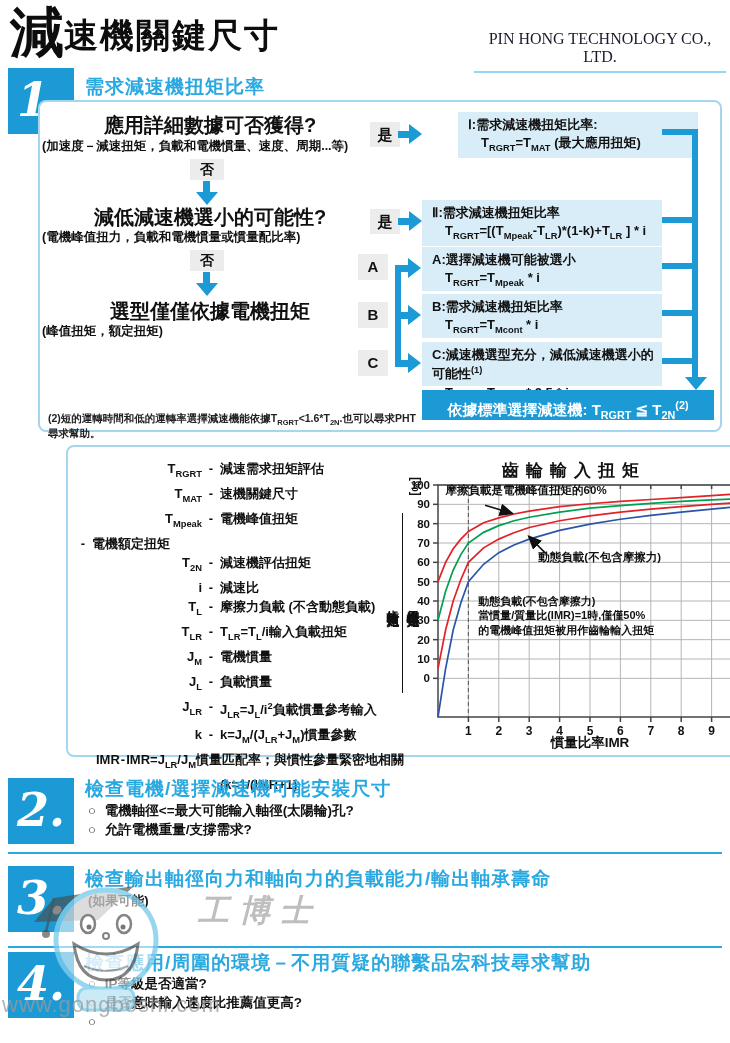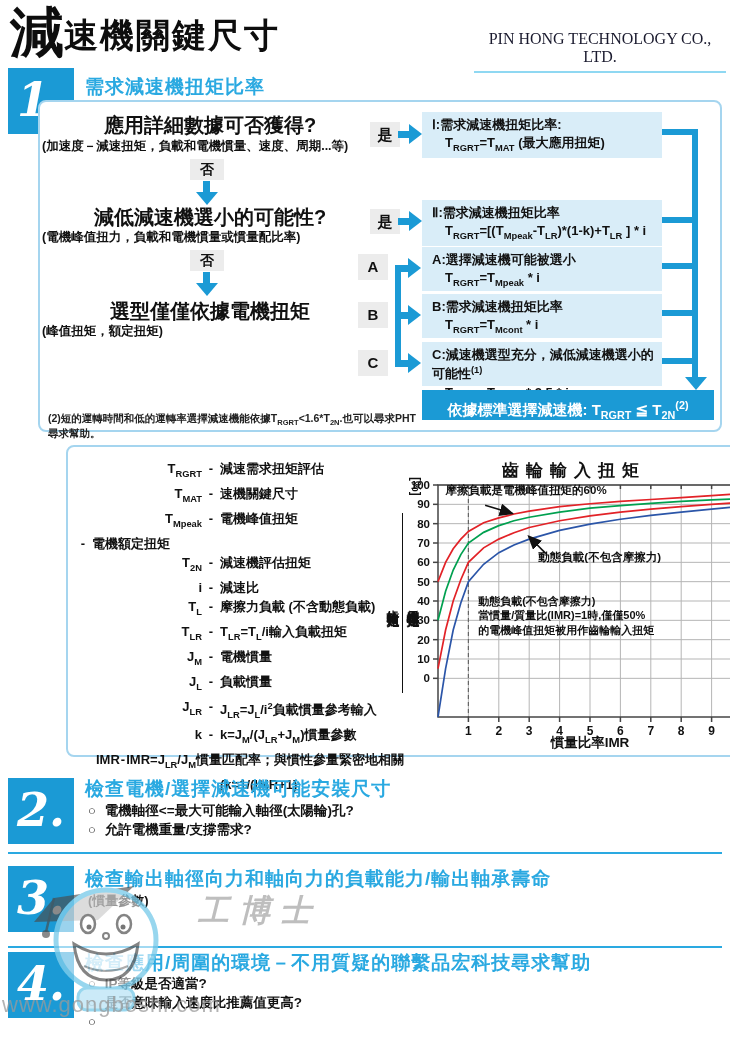--- a/index.html
+++ b/index.html
@@ -108,21 +108,21 @@
 
     <div class="vstem" style="left:355px;top:163px;height:100px;width:6px;"></div>
     <div class="hstem" style="left:355px;top:163px;width:13px;"></div>
     <div class="hhead" style="left:368px;top:156px;"></div>
     <div class="hstem" style="left:355px;top:210px;width:13px;"></div>
     <div class="hhead" style="left:368px;top:203px;"></div>
     <div class="hstem" style="left:355px;top:258px;width:13px;"></div>
     <div class="hhead" style="left:368px;top:251px;"></div>
 
     <div id="flow-right">
-        <div class="flow-box" style="top: 10px; height: 46px;">
+        <div class="flow-box" style="top: 10px; height: 46px; margin-left: 36px;">
           <span class="l1">Ⅰ:需求減速機扭矩比率:</span>
           <span class="l2">T<sub>RGRT</sub>=T<sub>MAT</sub> (最大應用扭矩)</span>
         </div>
         <div class="flow-box" style="top: 98px; height: 46px;">
           <span class="l1">Ⅱ:需求減速機扭矩比率</span>
           <span class="l2">T<sub>RGRT</sub>=[(T<sub>Mpeak</sub>-T<sub>LR</sub>)*(1-k)+T<sub>LR</sub> ] * i</span>
         </div>
         <div class="flow-box" style="top: 145px; height: 44px;">
           <span class="l1">A:選擇減速機可能被選小</span>
           <span class="l2">T<sub>RGRT</sub>=T<sub>Mpeak</sub> * i</span>
@@ -334,21 +334,21 @@
       </div>
       <div class="chk">
         <span class="bullet">○</span>
         <span>允許電機重量/支撐需求?</span>
       </div>
     </div>
   <div class="sep" style="top:852px;"></div>
 
   <div class="num-box" style="top:866px;"><span>3.</span></div>
   <div class="sec-heading" style="top:866px;">檢查輸出軸徑向力和軸向力的負載能力/輸出軸承壽命</div>
-  <div class="sec-note" style="top:892px;">(慣量參數)</div>
+  <div class="sec-note" style="top:892px;">(如果可能)</div>
   <div class="sep" style="top:946px;"></div>
 
   <div class="num-box" style="top:952px;"><span>4.</span></div>
   <div class="sec-heading" style="top:950px;">檢查應用/周圍的環境－不用質疑的聯繫品宏科技尋求幫助</div>
   <div class="chk-list" style="top:974px;">
       <div class="chk">
         <span class="bullet">○</span>
         <span>IP等級是否適當?</span>
       </div>
       <div class="chk">

